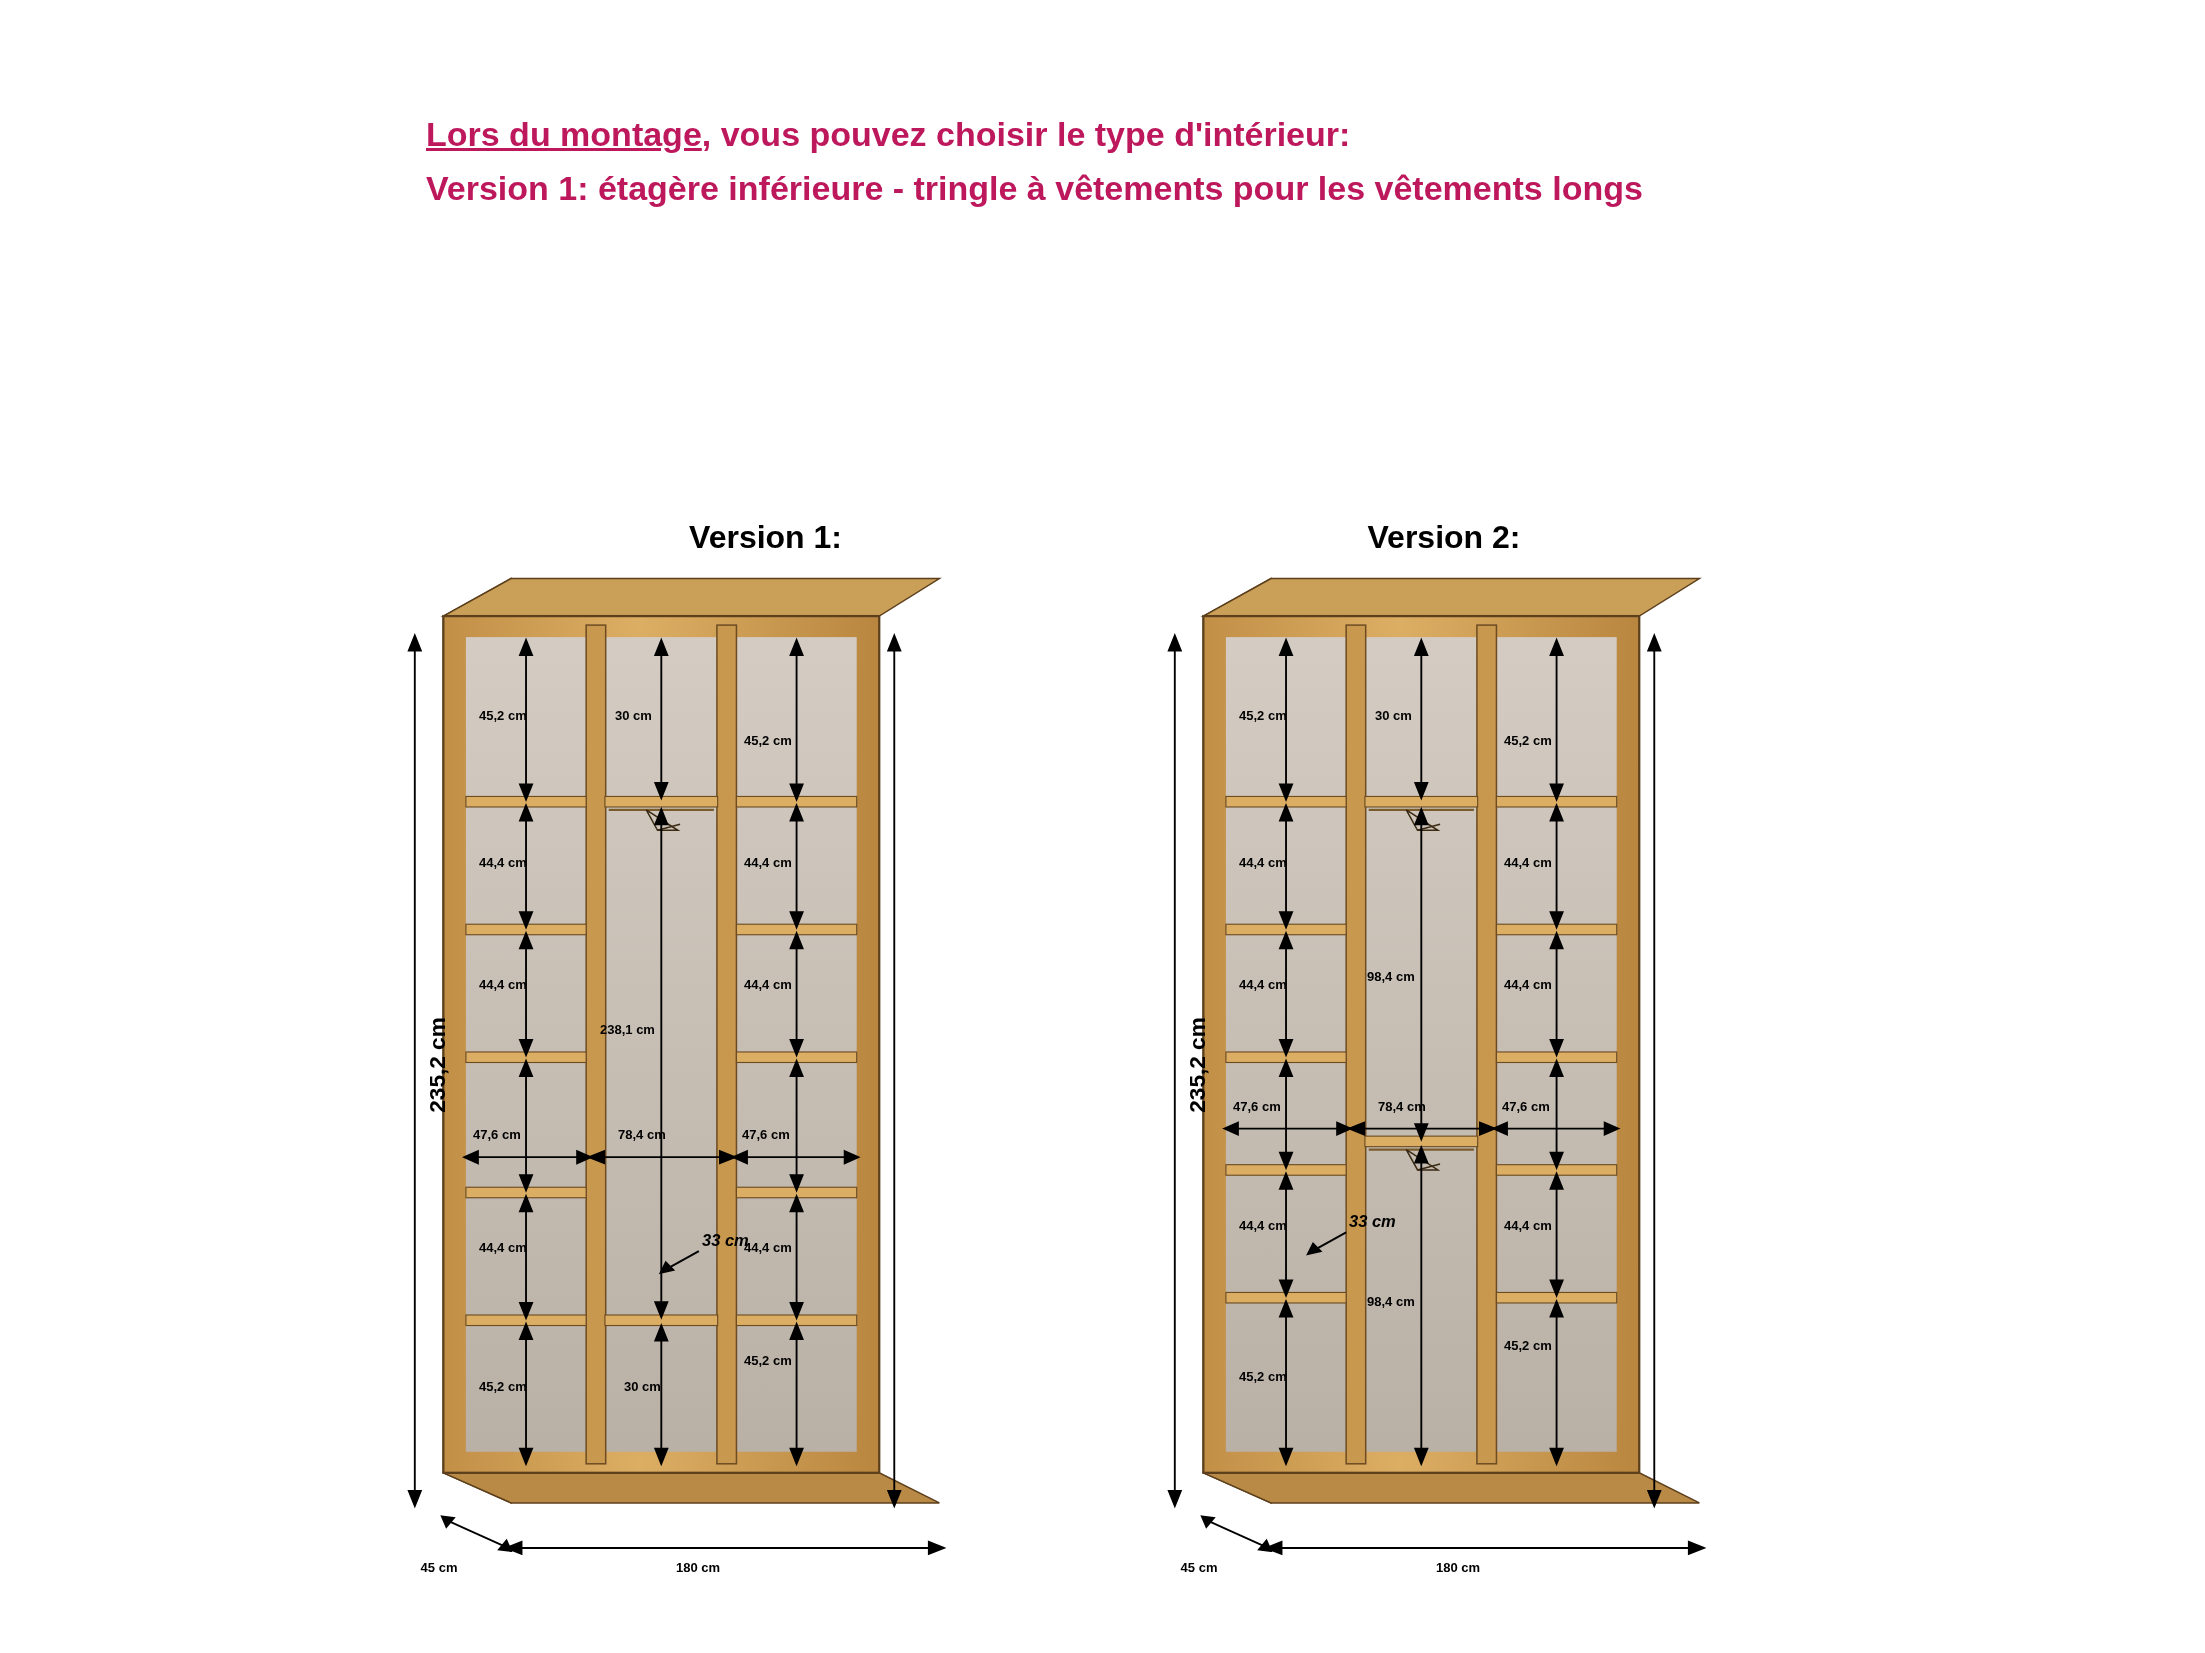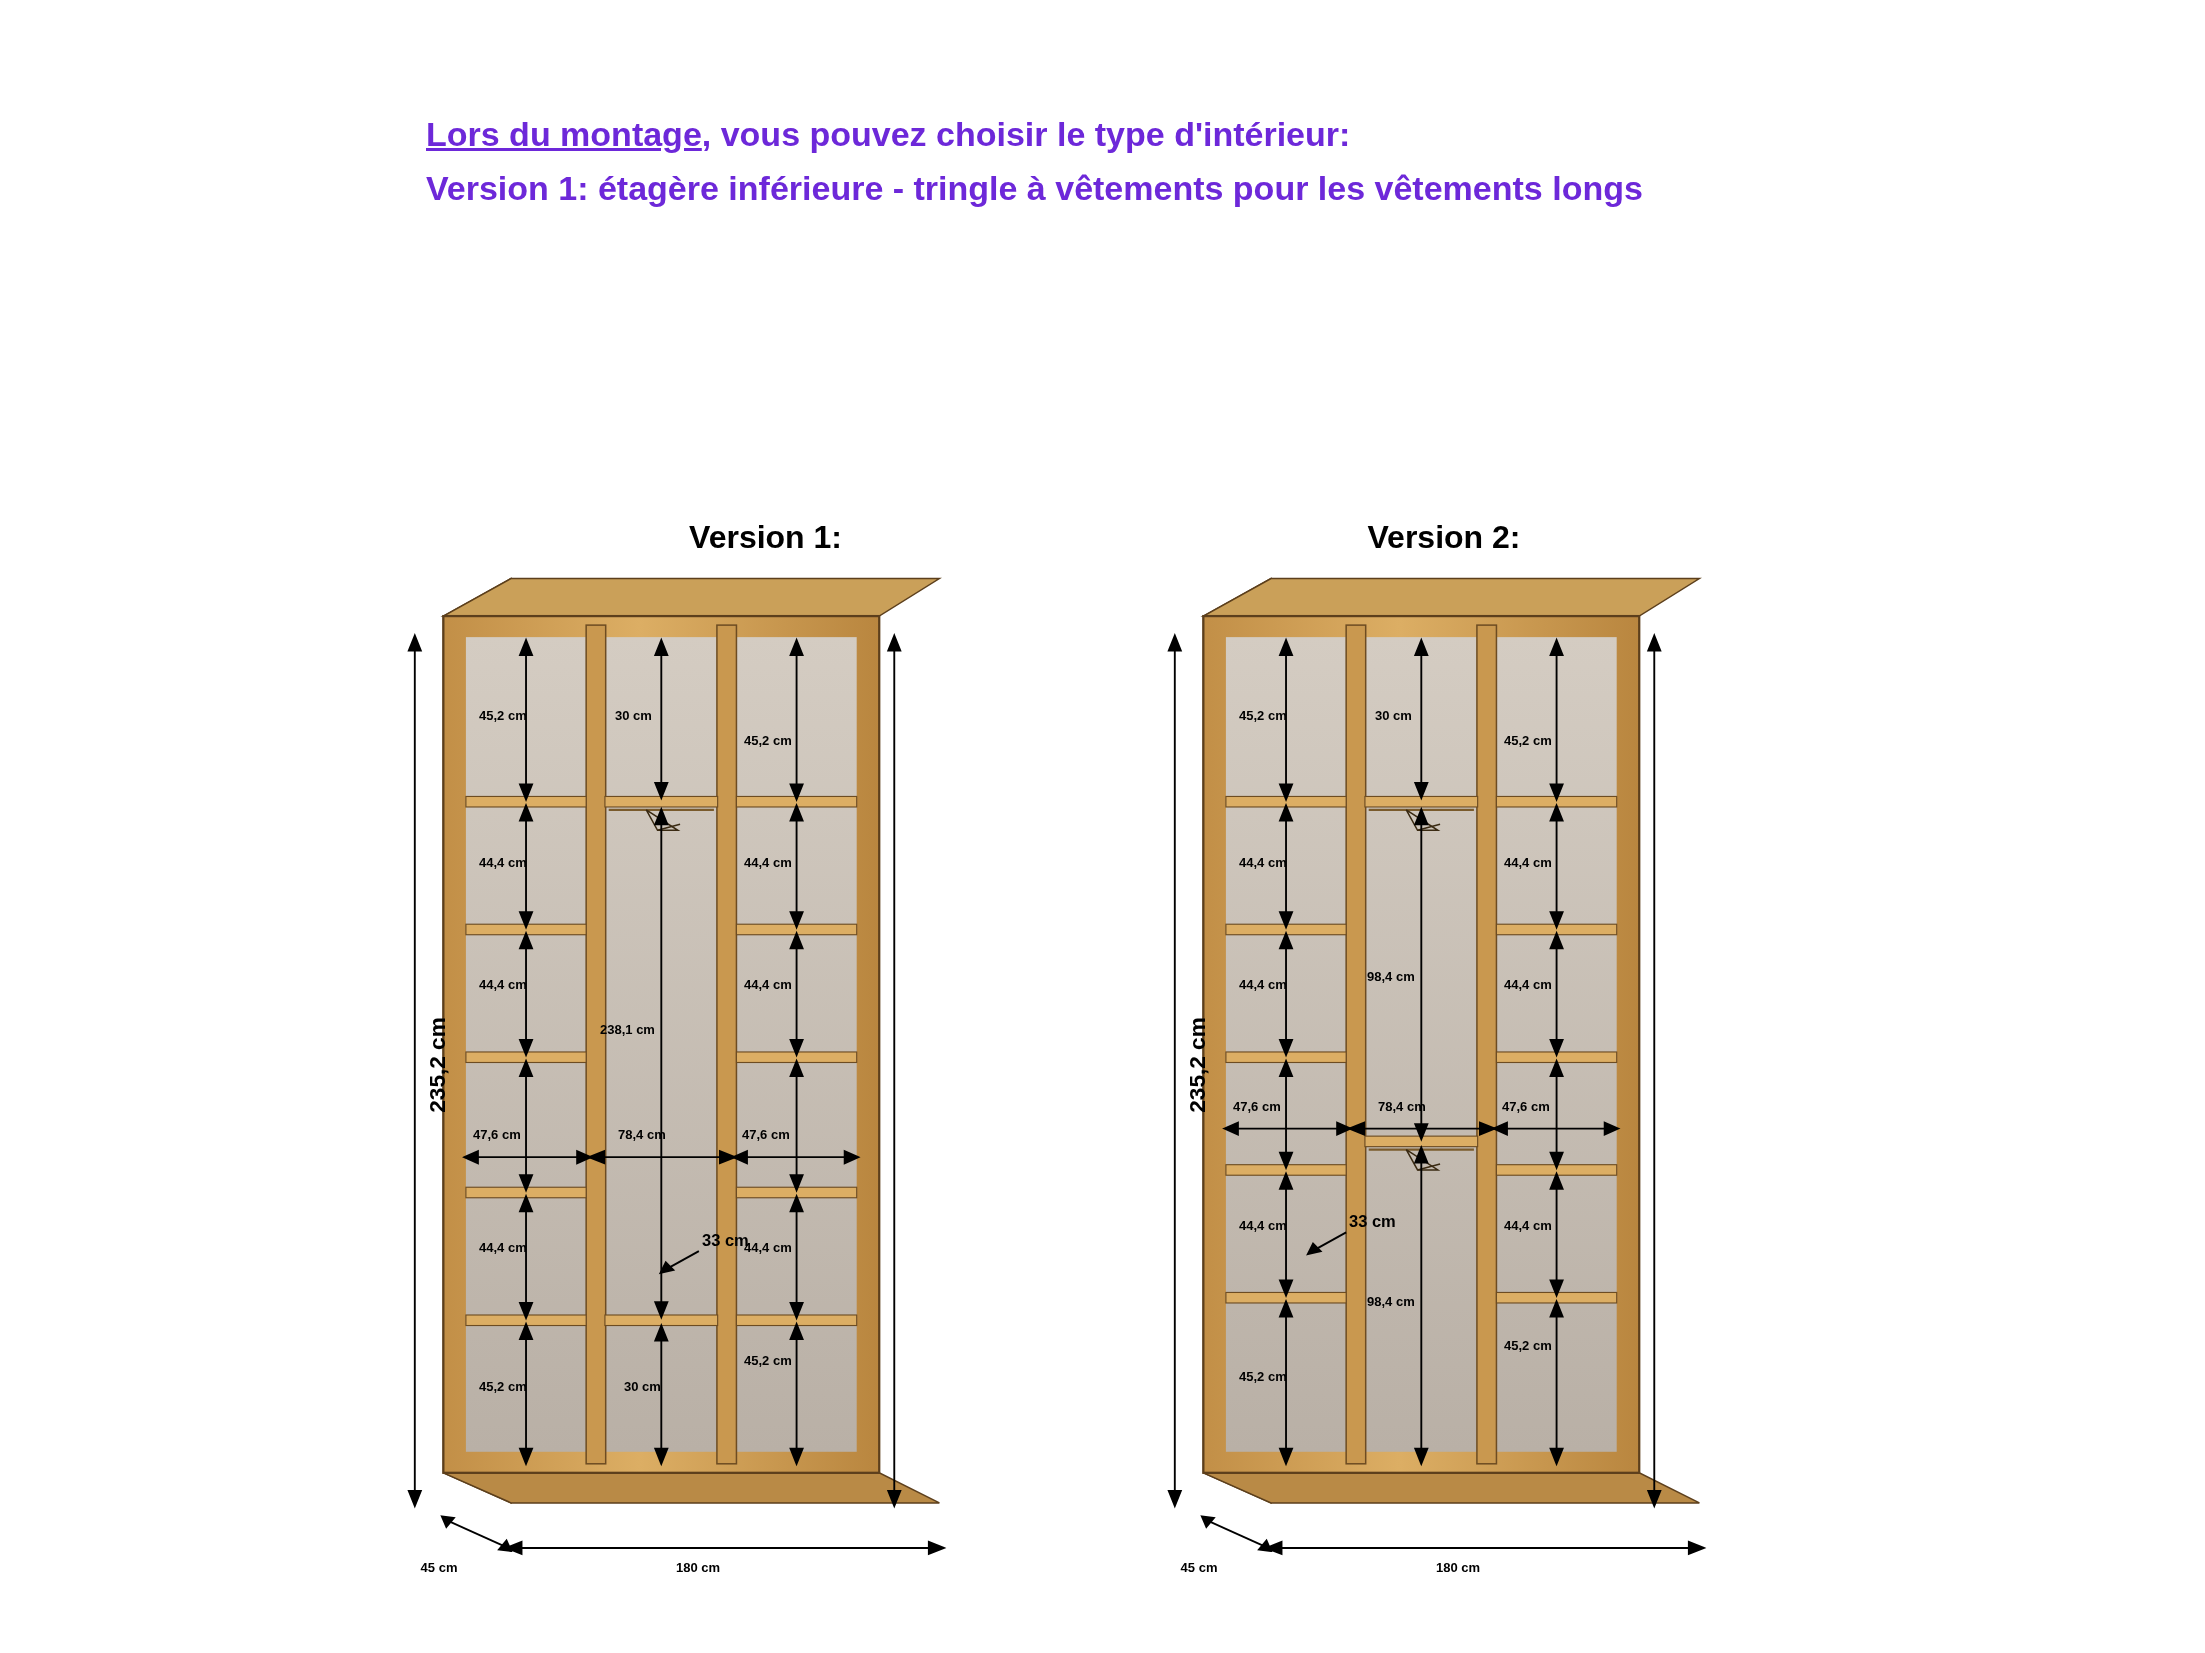--- a/index.html
+++ b/index.html
@@ -15,21 +15,21 @@
 
   
   .intro {
     position: absolute;
     left: 426px; top: 113px; width: 1391px;
   }
   .intro p {
     margin: 0 0 10.5px 0;
     font-size: 34px;
     font-weight: bold;
-    color: #6d28d9;
+    color: #be185d;
     line-height: 1.28;
   }
   .intro .u { text-decoration: underline; }
 
   
   .caption {
     position: absolute;
     font-size: 32px;
     font-weight: bold;
     color: #000;
@@ -46,21 +46,21 @@
   .diagram svg { position:absolute; left:0; top:0; }
 
   
   .dim {
     position: absolute;
     font-size: 13px;
     font-weight: bold;
     color: #000;
     white-space: nowrap;
   }
-  .dim.small { font-size: 16.5px; }
+  .dim.small { font-size: 16.5px; font-style: italic; }
   .dim.vert {
     font-size: 22.6px;
     transform: rotate(-90deg);
     transform-origin: center center;
   }
 </style>
 </head>
 <body>
 
 <div class="page">

